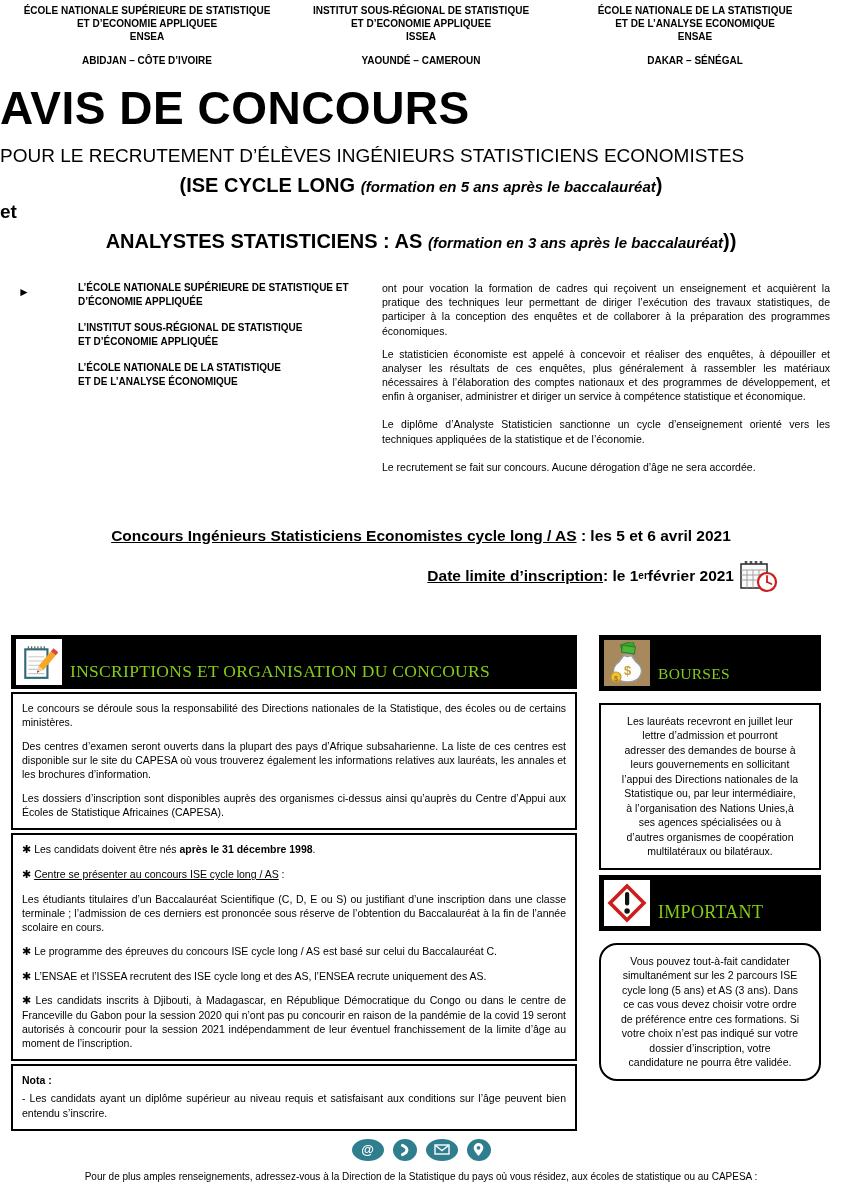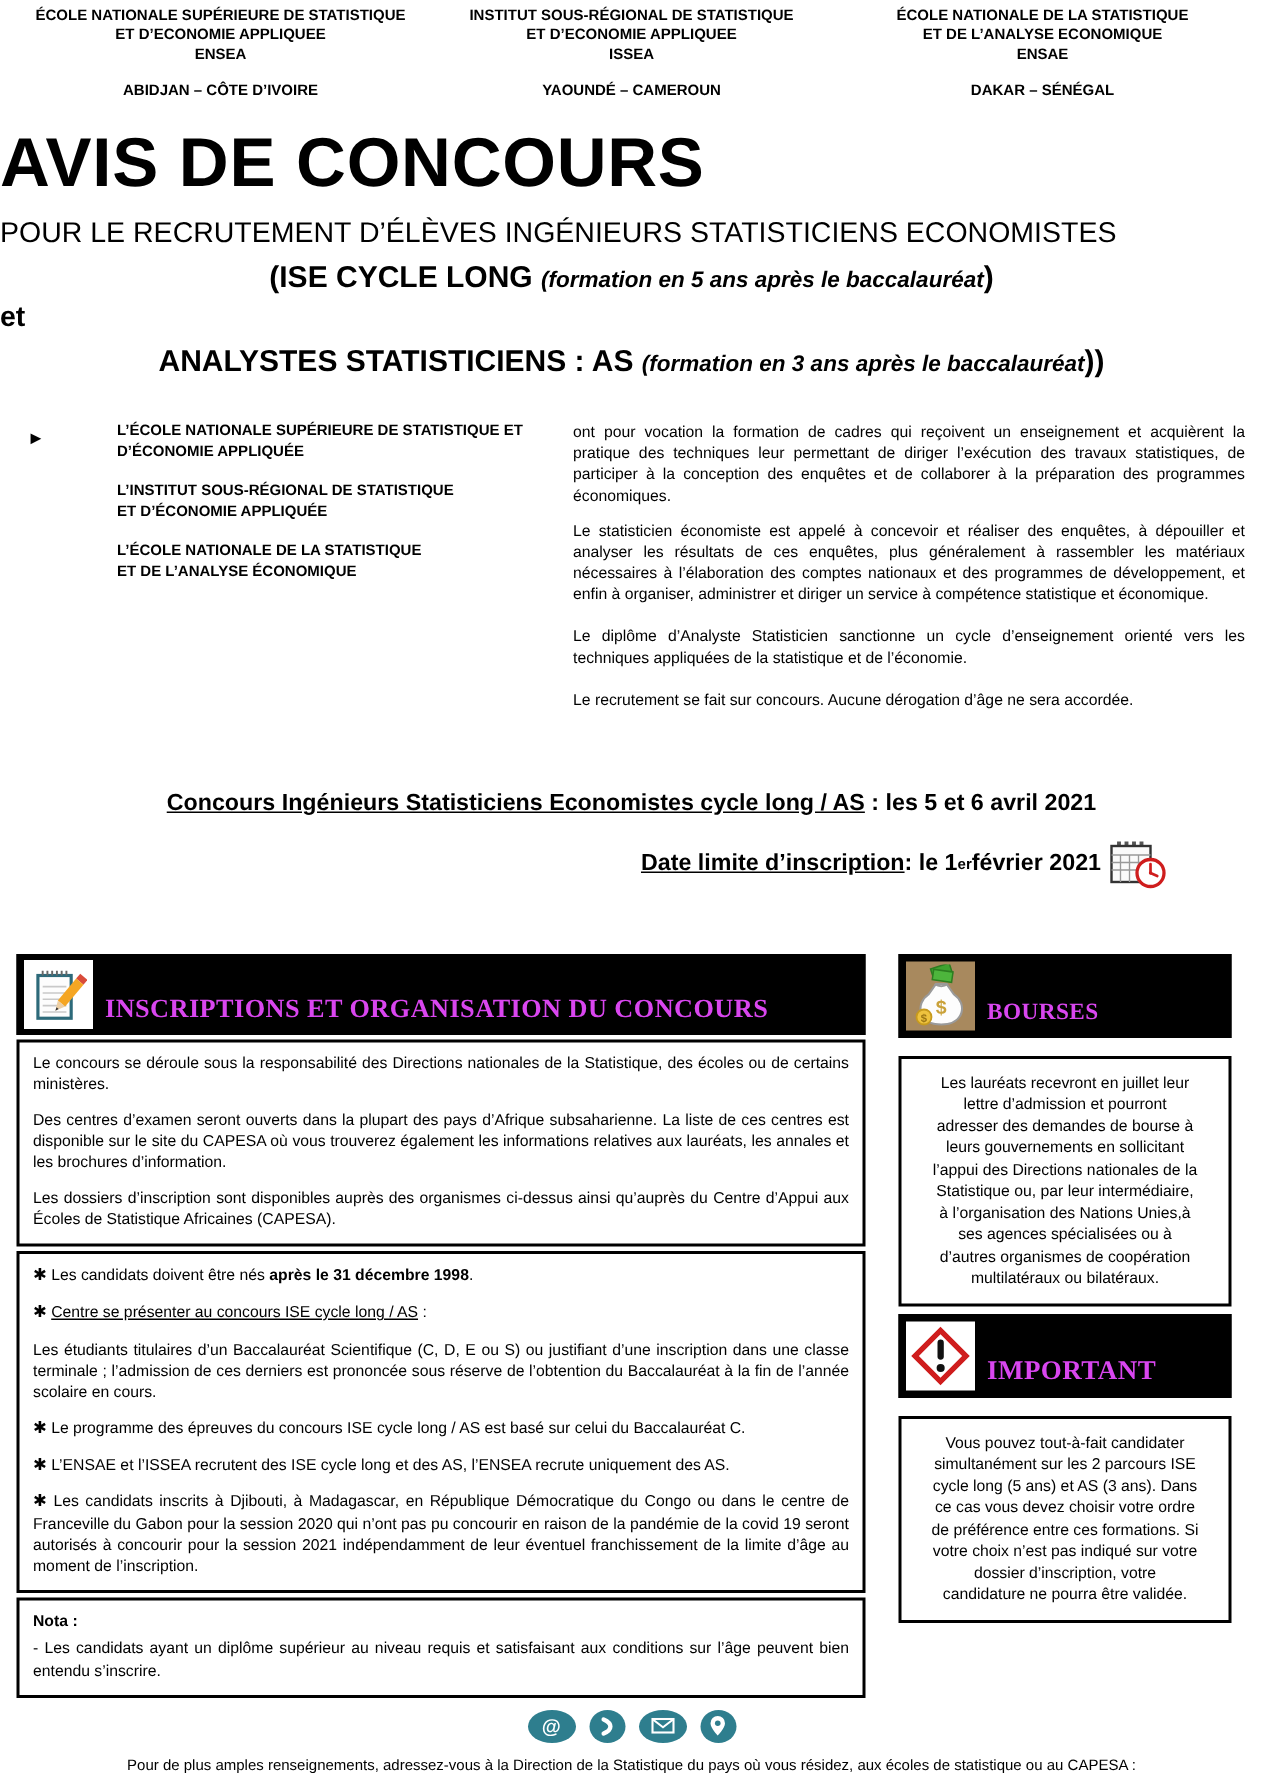--- a/index.html
+++ b/index.html
@@ -44,37 +44,37 @@
   .u { text-decoration: underline; }
   .cal-icon { margin-left: 4px; position: relative; top: 2px; }
   sup { font-size: 10px; }
 
   
   .main-area { display: flex; margin-top: 40px; padding: 0 11px; align-items: flex-start; }
   .left-col { width: 566px; }
   .right-col { width: 222px; margin-left: 22px; }
 
   .box-header { background: #000; border: 1px solid #000; display: flex; align-items: center; padding: 3px 4px; }
-  .box-header .hdr-title { font-family: "Liberation Serif", serif; font-weight: bold; color: #d946ef; font-size: 17.5px; margin-left: 8px; letter-spacing: 0.3px; align-self: flex-end; margin-bottom: 3px; }
+  .box-header .hdr-title { font-family: "Liberation Serif", serif; font-weight: normal; color: #84cc16; font-size: 17.5px; margin-left: 8px; letter-spacing: 0.3px; align-self: flex-end; margin-bottom: 3px; }
   .icon-tile { width: 46px; height: 46px; background: #fff; display: flex; align-items: center; justify-content: center; flex: none; }
   .icon-tile.tan { background: #a8895e; }
 
   .section-box { border: 2px solid #000; padding: 7px 9px; font-size: 10.5px; line-height: 1.34; text-align: justify; margin-top: 3px; }
   .section-box p { margin-bottom: 10px; }
   .section-box p:last-child { margin-bottom: 2px; }
   .ast { font-size: 11px; }
   .b { font-weight: bold; }
 
   .right-col .box-header { padding: 4px; }
   .right-col .hdr-title { font-size: 15.5px; }
   .imp-title { font-size: 18px !important; }
   .r-body { border: 2px solid #000; padding: 9px 20px; font-size: 10.5px; line-height: 1.38; text-align: center; margin-top: 12px; }
   .bourses-body { min-height: 153px; }
   .important-wrap { margin-top: 5px; }
-  .important-body { min-height: 102px; }
+  .important-body { min-height: 102px; border-radius: 18px; }
 
   
   .comm-row { display: flex; justify-content: center; gap: 9px; margin-top: 8px; }
   .comm-icon { width: 32px; height: 22px; border-radius: 50%; background: #2e7e8e; color: #fff;
                display: flex; align-items: center; justify-content: center; font-weight: bold; font-size: 13px; }
   .comm-icon.round { width: 24px; border-radius: 50%; }
 
   
   .contact-note { text-align: center; font-size: 10px; margin-top: 10px; }
 </style>

